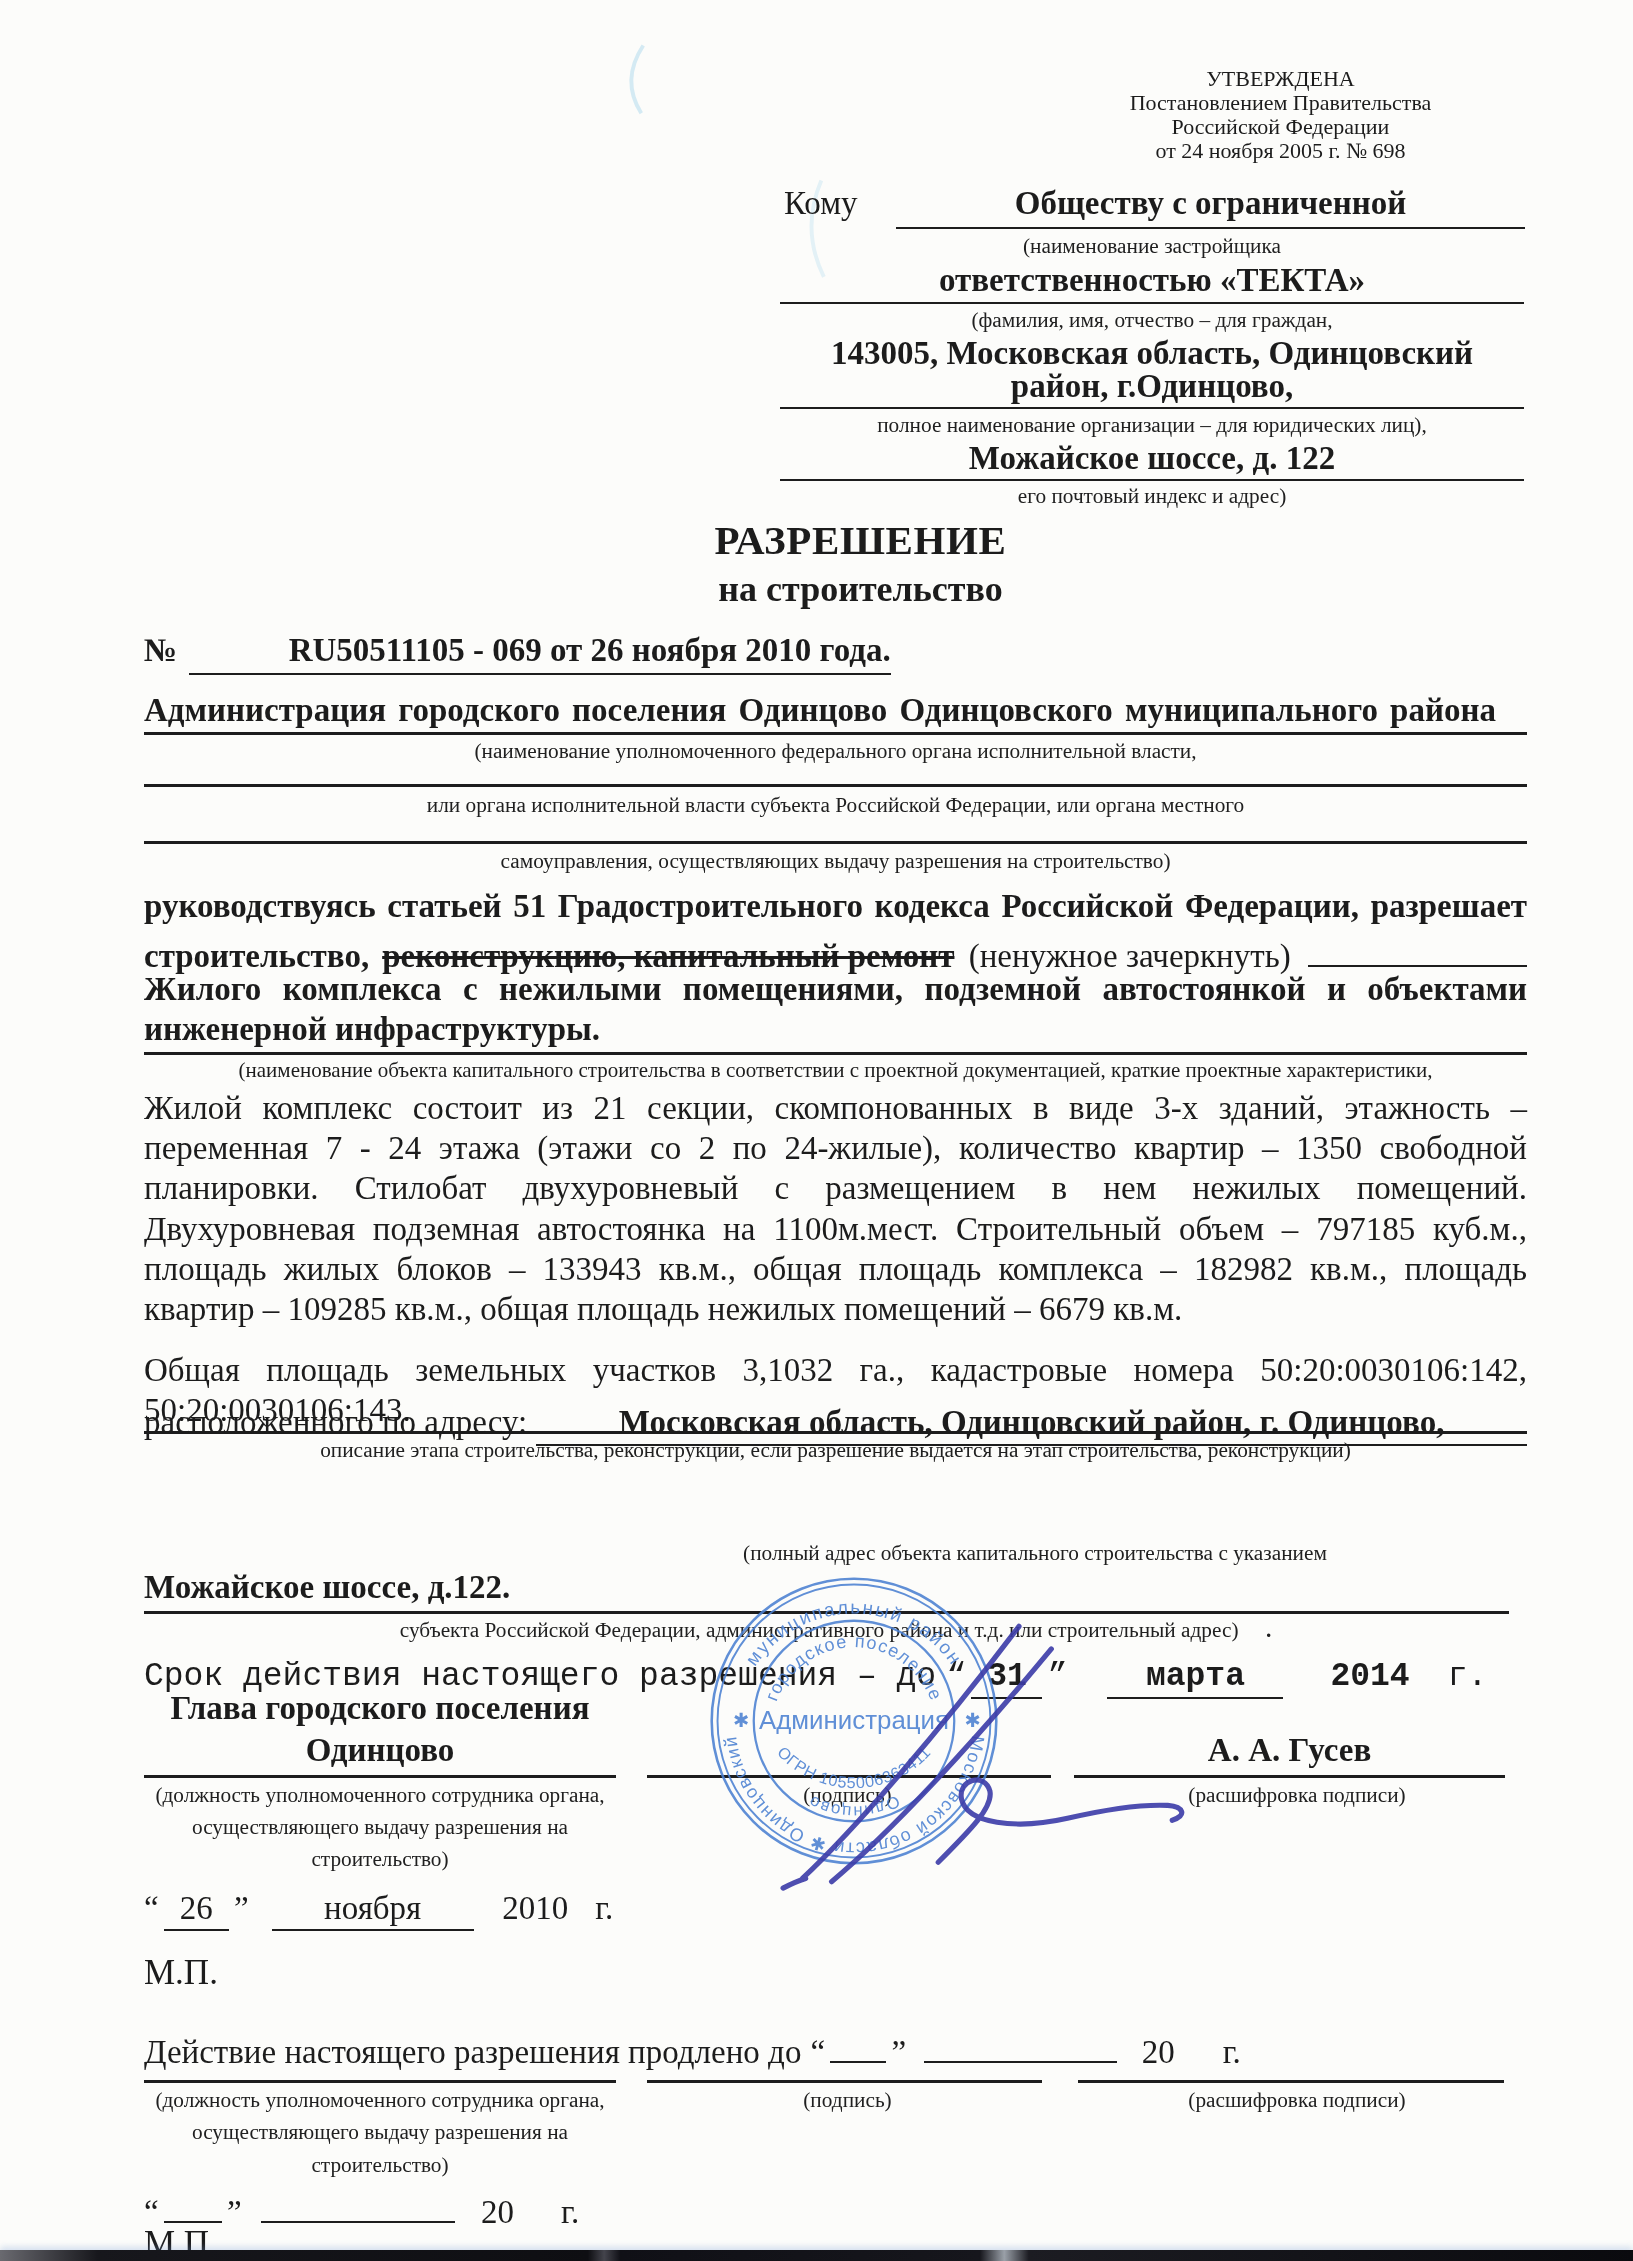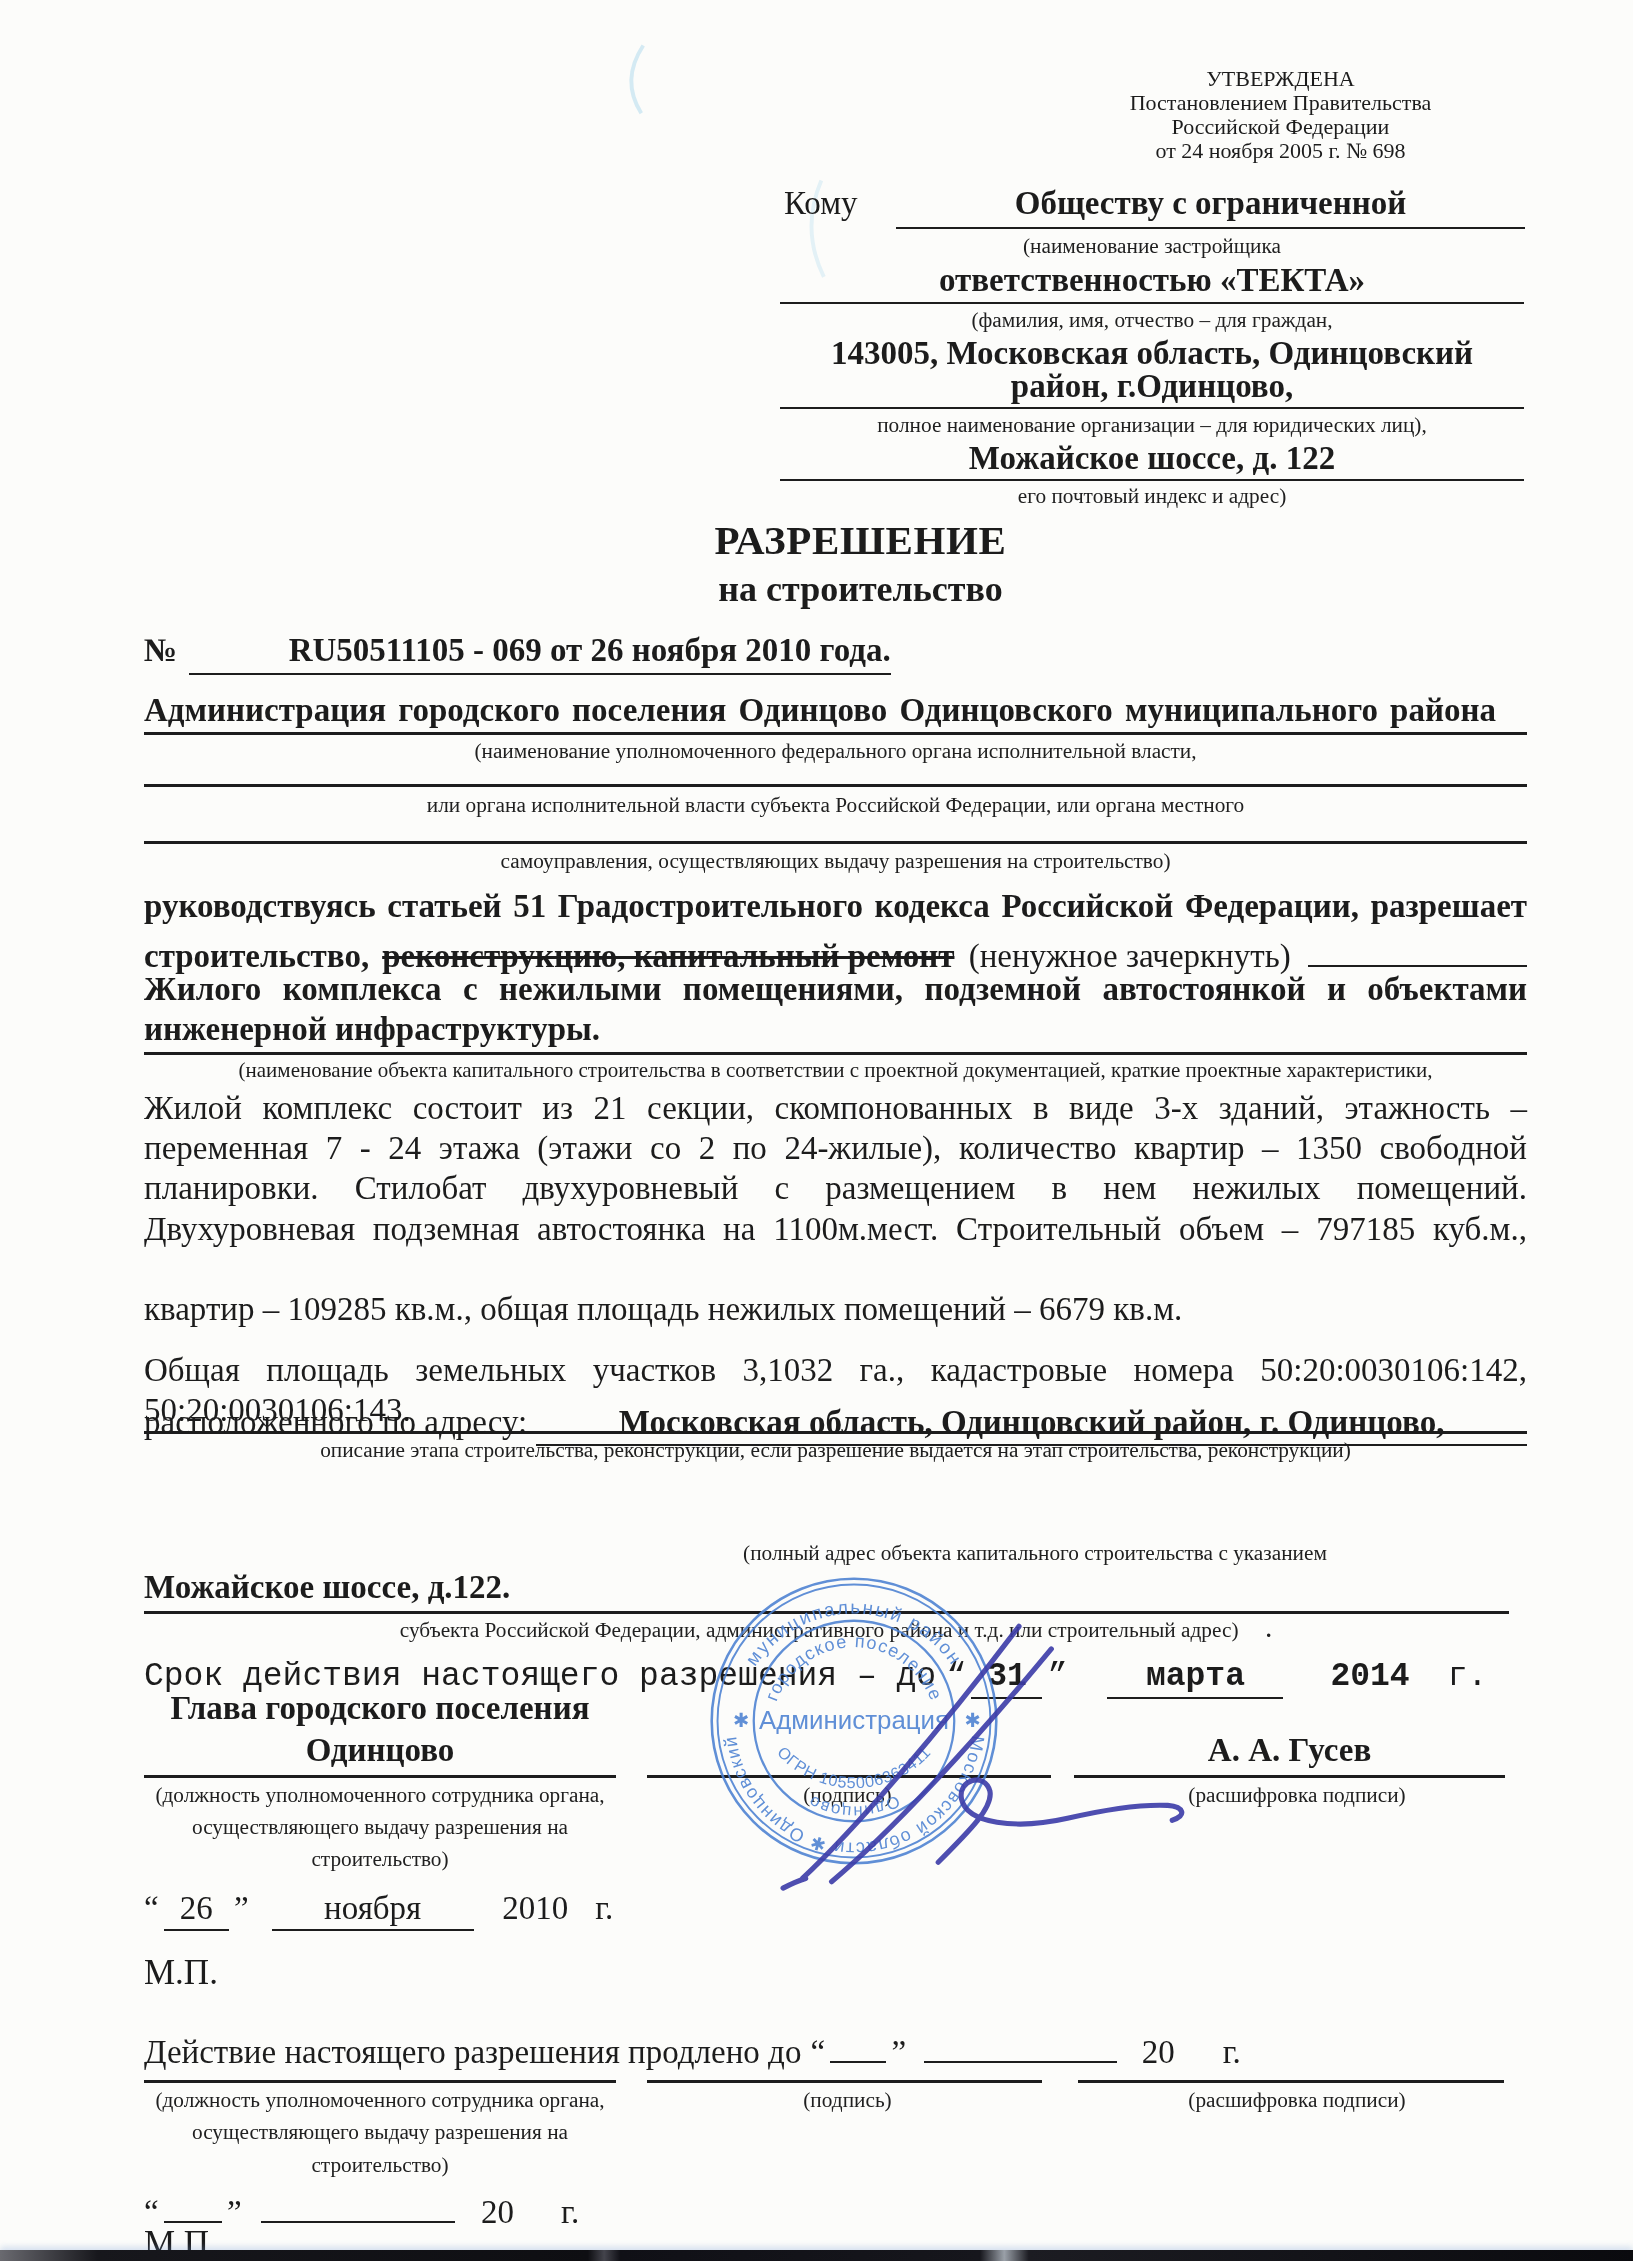--- a/index.html
+++ b/index.html
@@ -84,20 +84,21 @@
   </div>
   <div class="abs body-txt b just" style="top:970px;left:144px;width:1383px;">Жилого комплекса с нежилыми помещениями, подземной автостоянкой и объектами</div>
   <div class="abs body-txt b" style="top:1010px;left:144px;width:1383px;">инженерной инфраструктуры.</div>
   <div class="fline" style="top:1052px;left:144px;width:1383px;"></div>
   <div class="abs ctr" style="top:1058px;left:144px;width:1383px;font-size:21px;">(наименование объекта капитального строительства в соответствии с проектной документацией, краткие проектные характеристики,</div>
 
   <div class="abs body-txt just" style="top:1089px;left:144px;width:1383px;">Жилой комплекс состоит из 21 секции, скомпонованных в виде 3-х зданий, этажность –</div>
   <div class="abs body-txt just" style="top:1129px;left:144px;width:1383px;">переменная  7 - 24 этажа (этажи со 2 по 24-жилые), количество квартир – 1350 свободной</div>
   <div class="abs body-txt just" style="top:1169px;left:144px;width:1383px;">планировки. Стилобат  двухуровневый с размещением в нем нежилых помещений.</div>
   <div class="abs body-txt just" style="top:1210px;left:144px;width:1383px;">Двухуровневая  подземная автостоянка на 1100м.мест. Строительный объем – 797185 куб.м.,</div>
+  <div class="abs body-txt just" style="top:1250px;left:144px;width:1383px;">площадь жилых блоков – 133943 кв.м., общая площадь комплекса – 182982 кв.м., площадь</div>
   <div class="abs body-txt" style="top:1290px;left:144px;width:1383px;">квартир – 109285 кв.м., общая площадь нежилых помещений – 6679 кв.м.</div>
   <div class="abs body-txt just" style="top:1351px;left:144px;width:1383px;">Общая площадь земельных участков  3,1032 га., кадастровые номера 50:20:0030106:142,</div>
   <div class="abs body-txt" style="top:1391px;left:144px;width:1383px;">50:20:0030106:143.</div>
   <div class="fline" style="top:1431px;left:144px;width:1383px;"></div>
   <div class="abs hint ctr" style="top:1438px;left:144px;width:1383px;">описание этапа строительства, реконструкции, если разрешение выдается на этап строительства, реконструкции)</div>
 
   <div class="abs body-txt flexrow" style="top:1403px;left:144px;width:1383px;">
     <span>расположенного  по адресу:</span>
     <span class="b cell" style="flex:1;margin-left:9px;height:41px;">Московская область, Одинцовский район, г. Одинцово,</span>
   </div>

